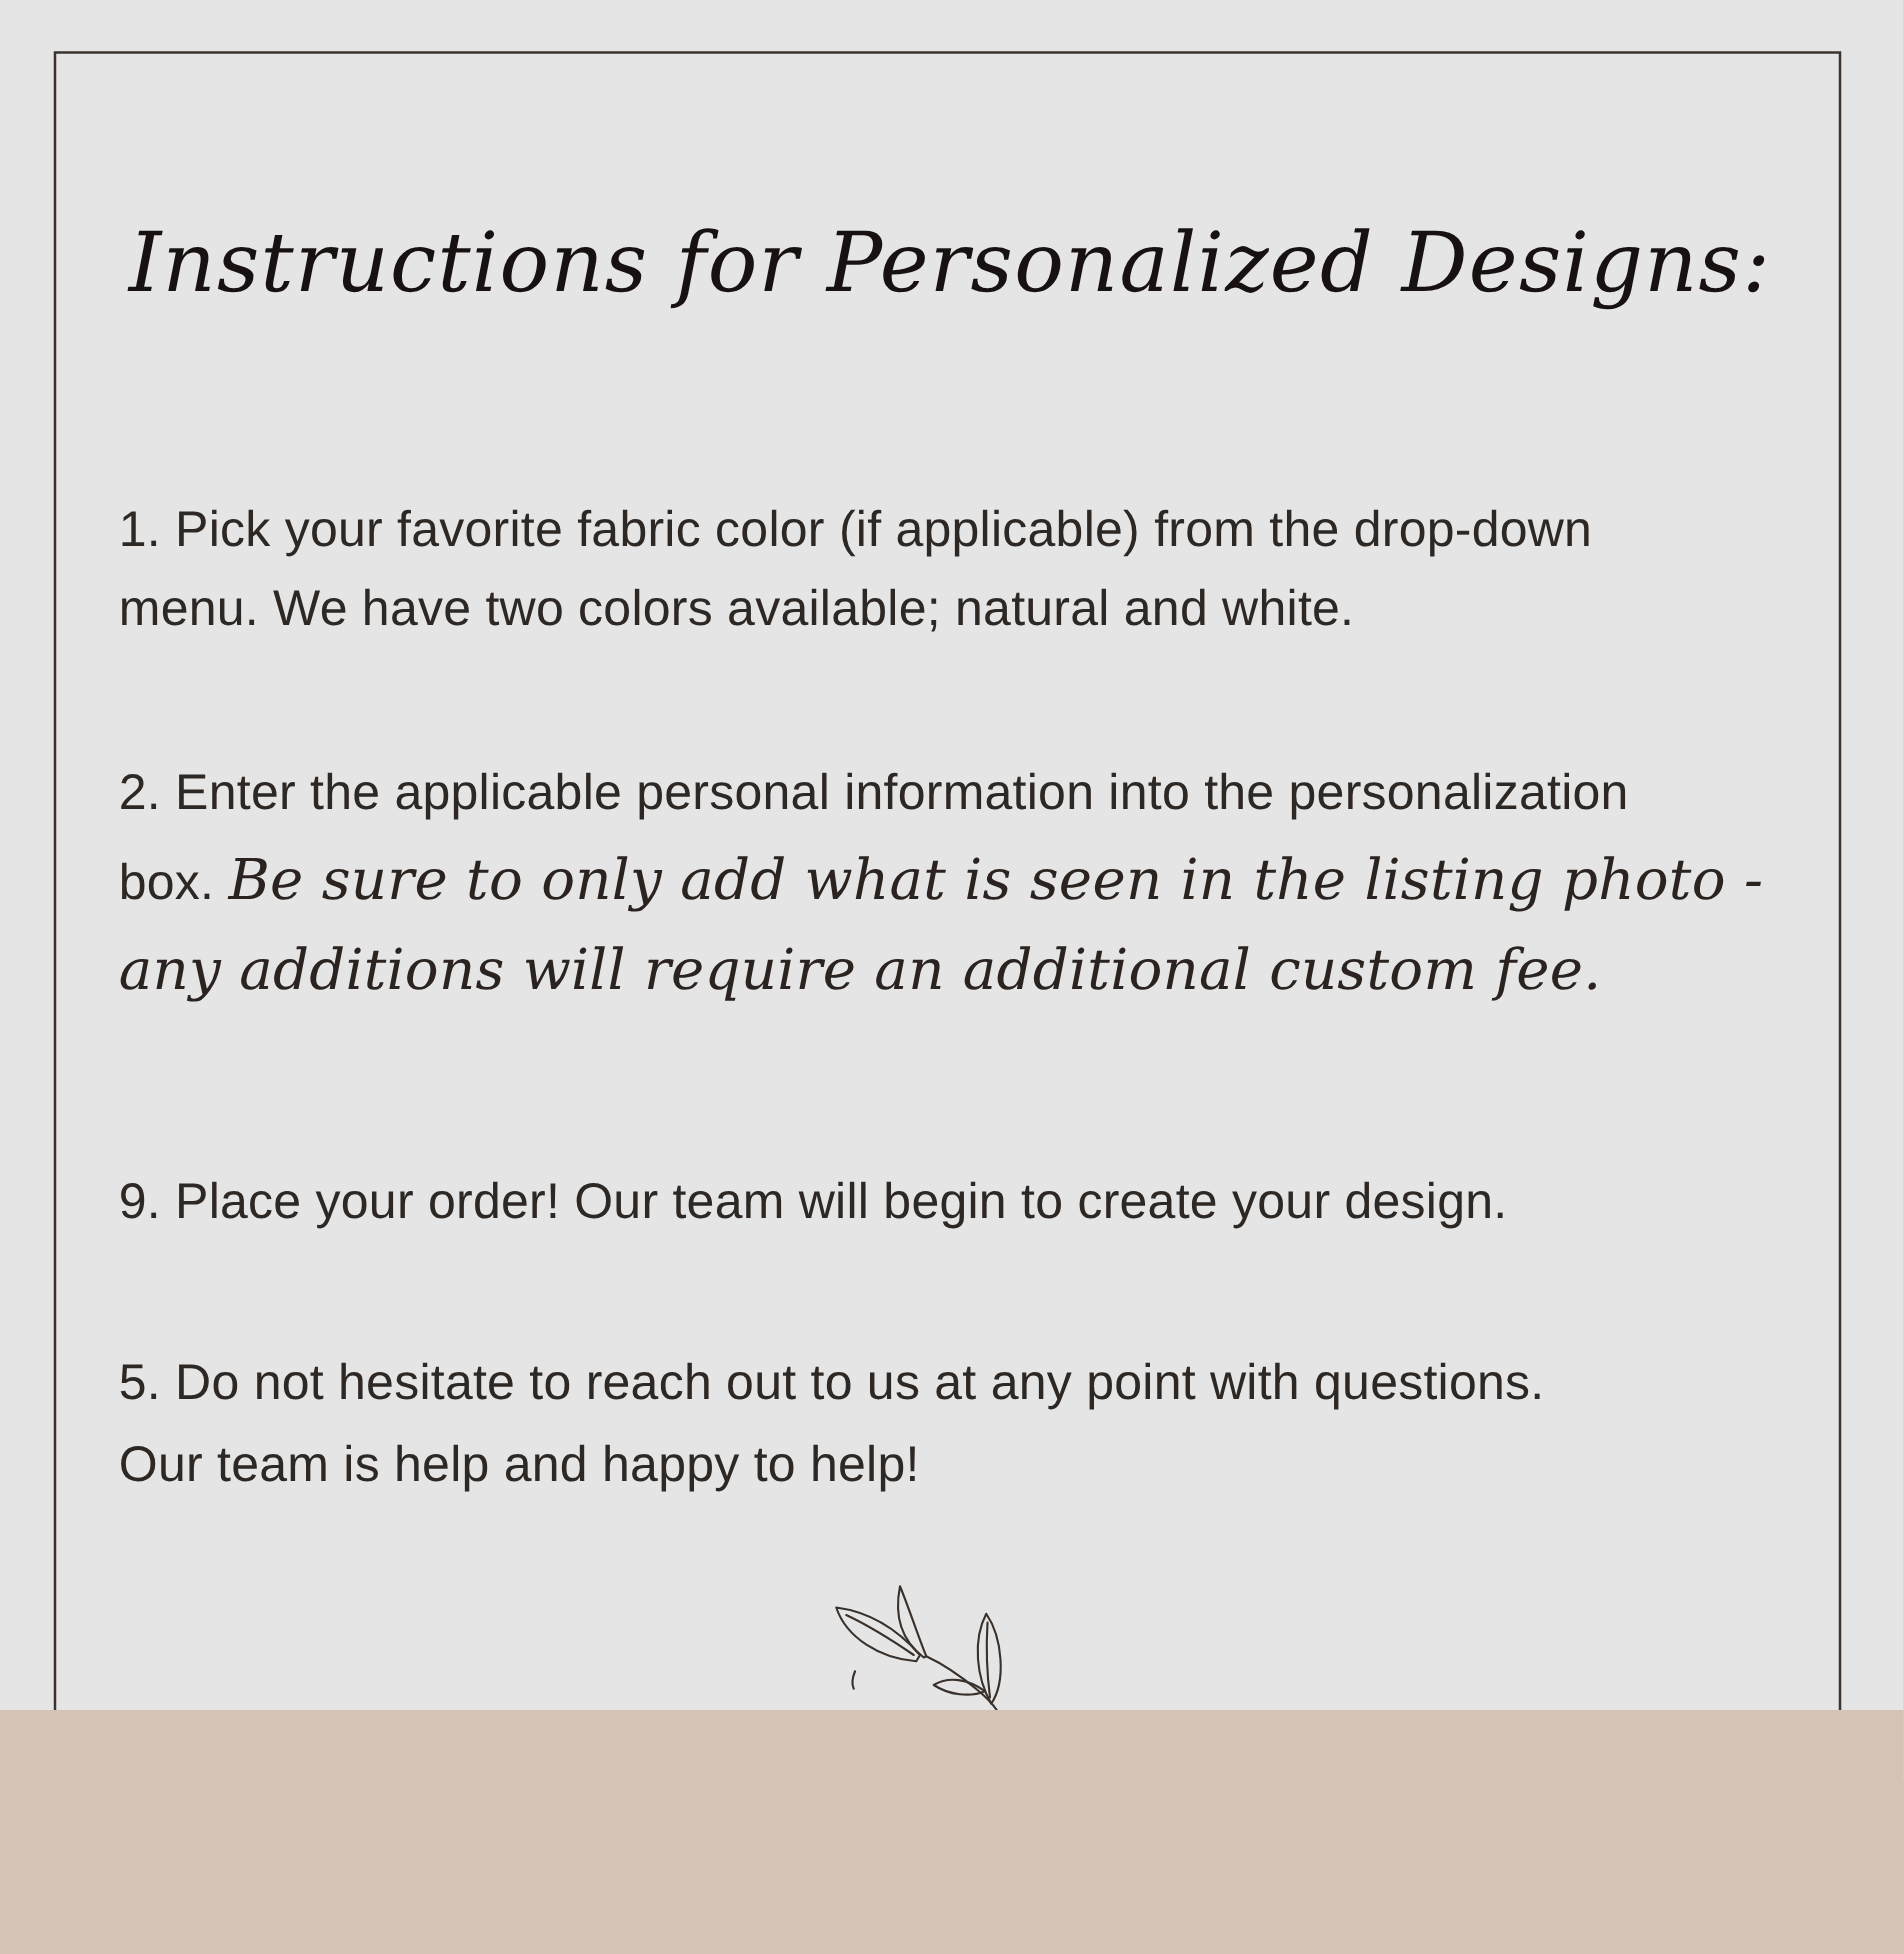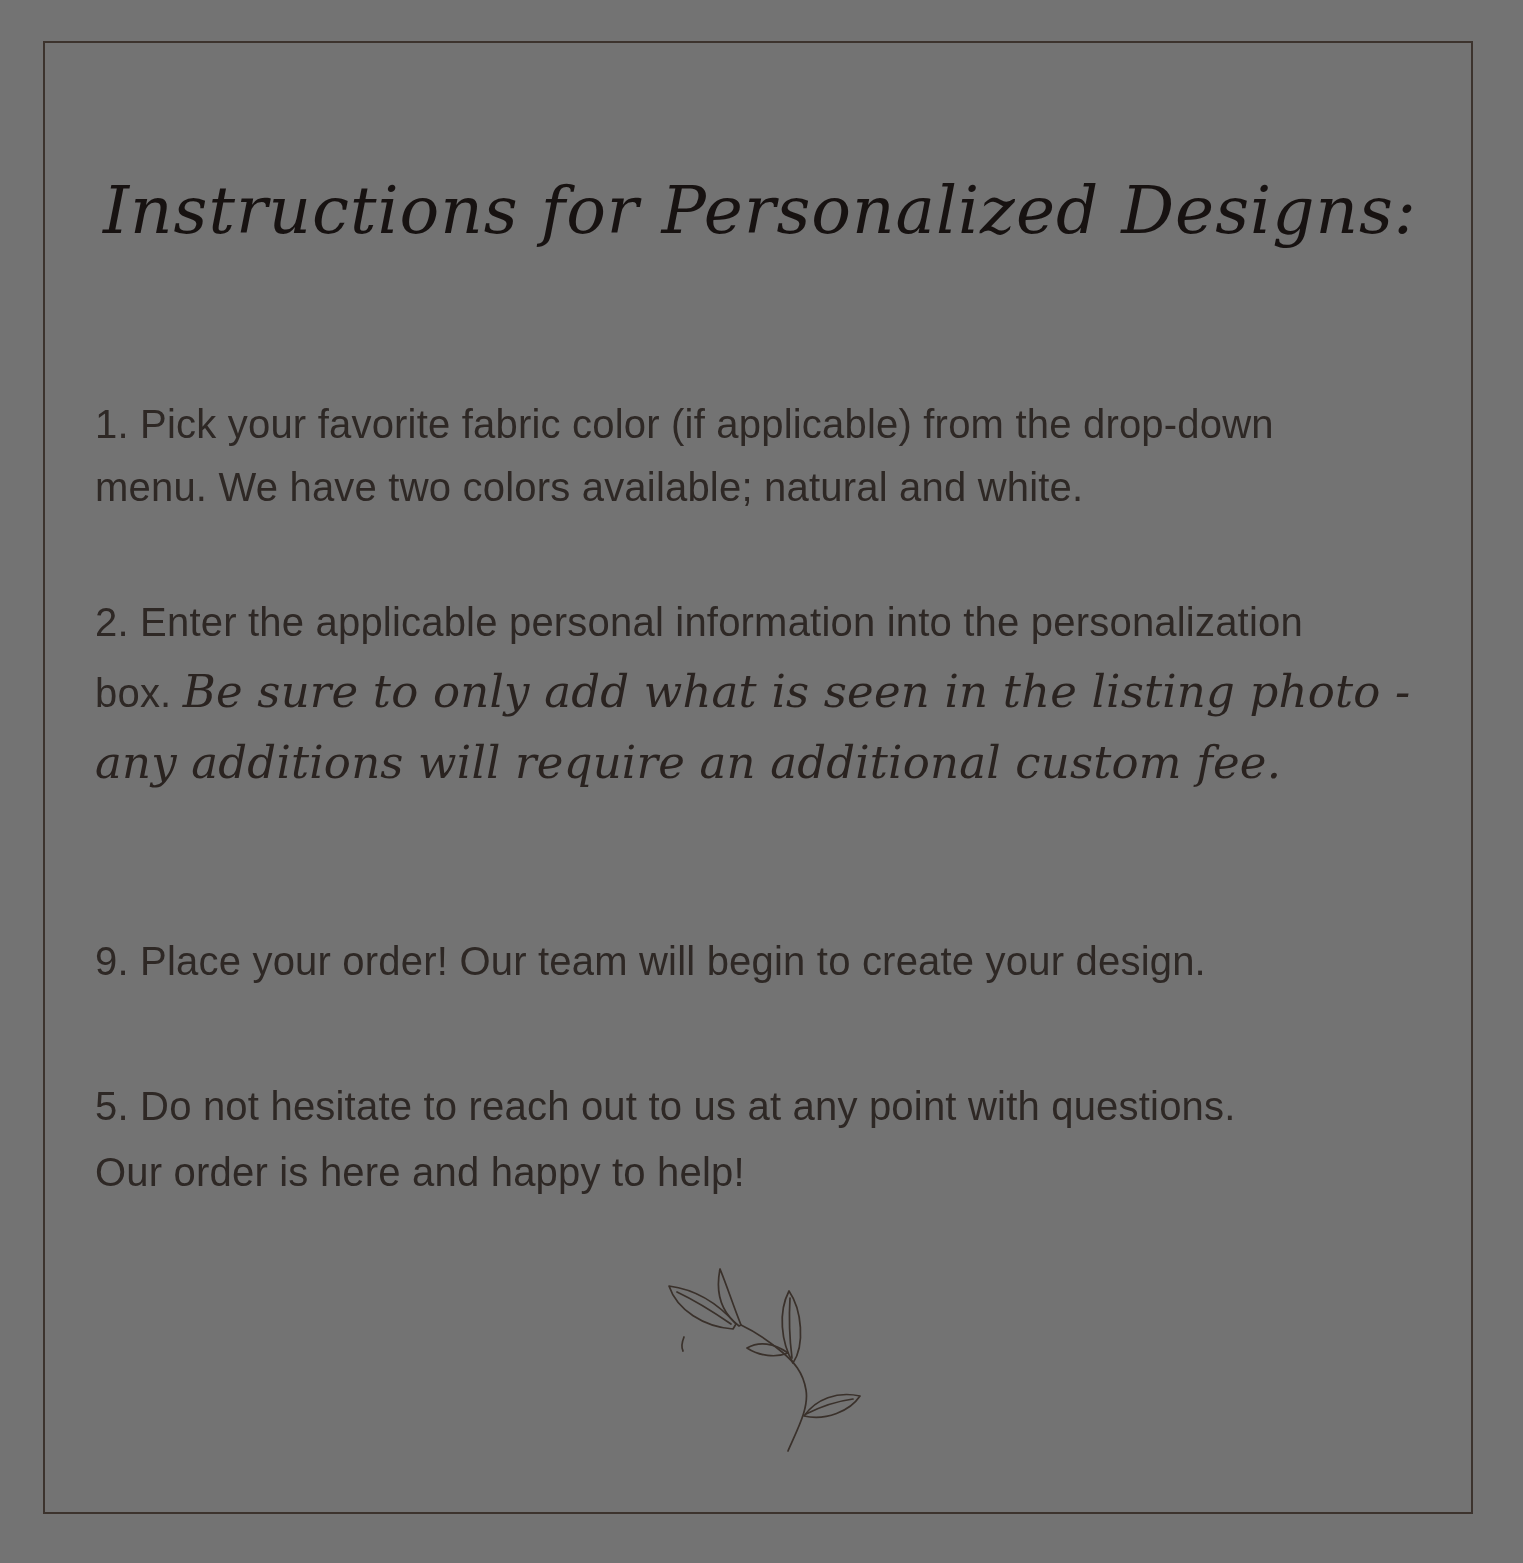--- a/index.html
+++ b/index.html
@@ -3,22 +3,22 @@
 <meta charset="utf-8">
 <style>
   html, body {
     margin: 0;
     padding: 0;
     background: #d3c4b6;
   }
   .canvas {
     position: relative;
     width: 1523px;
-    height: 1563px;
-    background: #737373;
+    height: 1368px;
+    background: #e5e5e5;
     overflow: hidden;
     font-family: "Liberation Sans", sans-serif;
   }
   .frame {
     position: absolute;
     left: 43px;
     top: 41px;
     width: 1430px;
     height: 1473px;
     border: 2px solid #3c332d;
@@ -44,21 +44,21 @@
     left: 95px;
     width: 1360px;
     font-size: 40px;
     font-weight: 400;
     line-height: 63px;
     color: #2e2825;
     letter-spacing: 0.2px;
   }
   .para .line { display: block; }
   .p1 { top: 393px; }
-  .p2 { top: 587px; line-height: 70px; }
+  .p2 { top: 599px; line-height: 70px; }
   .p3 { top: 797px; }
   .p4 { top: 930px; }
   .p5 { top: 1073px; line-height: 66px; }
   .note {
     font-family: "DejaVu Serif", serif;
     font-style: italic;
     font-size: 45px;
     color: #2a2320;
     letter-spacing: 0.2px;
   }
@@ -90,21 +90,21 @@
     <span class="line"><span>box.</span> <span class="note">Be sure to only add what is seen in the listing photo - any additions will require an additional custom fee.</span></span>
   </div>
 
 
   <div class="para p4">
     <span class="line">9. Place your order! Our team will begin to create your design.</span>
   </div>
 
   <div class="para p5">
     <span class="line">5. Do not hesitate to reach out to us at any point with questions.</span>
-    <span class="line">Our order is here and happy to help!</span>
+    <span class="line">Our team is help and happy to help!</span>
   </div>
 
   <div class="sprig">
     <svg viewBox="0 0 300 220" fill="none" xmlns="http://www.w3.org/2000/svg" stroke="#3a312b" stroke-width="1.7" stroke-linecap="round" stroke-linejoin="round">
 
       <path d="M168 201 C 178 178, 189 158, 186 140 C 183 122, 174 112, 162 102 C 150 92, 136 82, 121 75"></path>
 
       <path d="M184 166 C 196 149, 217 141, 240 146 C 230 161, 206 171, 184 166 Z"></path>
       <path d="M186 164 C 202 156, 218 151, 233 149"></path>
 

